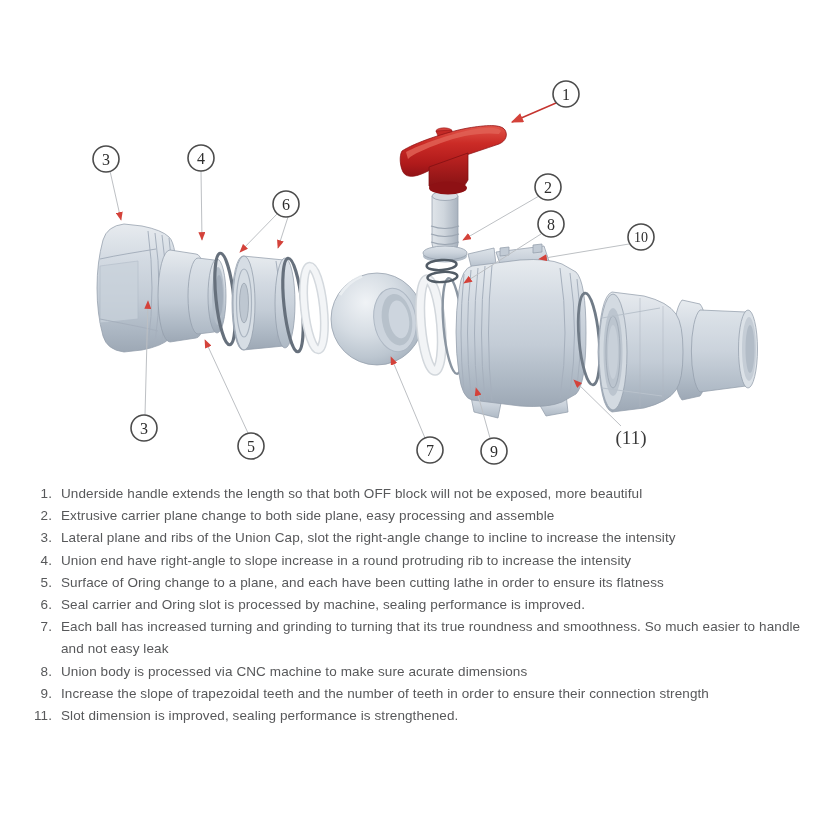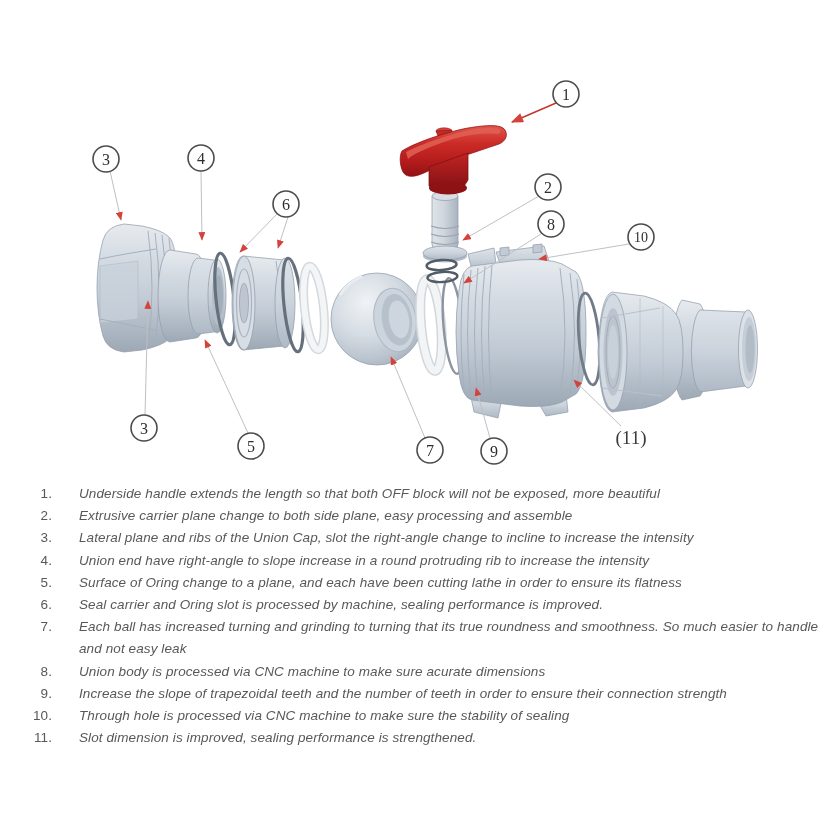--- a/index.html
+++ b/index.html
@@ -3,21 +3,21 @@
 <meta charset="utf-8">
 <style>
   html,body{margin:0;padding:0;background:#ffffff;}
   .page{position:relative;width:832px;height:832px;background:#fff;overflow:hidden;
         font-family:"Liberation Sans",sans-serif;}
   .diagram{position:absolute;left:0;top:0;width:832px;height:480px;}
   .features{position:absolute;left:22px;top:483px;right:10px;}
   .feature-row{display:flex;align-items:flex-start;line-height:22.2px;
                font-size:13.5px;letter-spacing:.1px;color:#57585a;}
   .feature-num{flex:0 0 30px;width:30px;text-align:right;white-space:nowrap;}
-  .feature-txt{flex:1;margin-left:27px;font-style:italic;}
+  .feature-txt{flex:1;margin-left:9px;}
   .co-num{font-family:"Liberation Serif",serif;font-size:16px;fill:#2e2e2e;}
   .co-num10{font-family:"Liberation Serif",serif;font-size:14px;fill:#2e2e2e;}
   .co-11{font-family:"Liberation Serif",serif;font-size:19px;fill:#3a3a3a;}
   .lead{stroke:#bdc0c4;stroke-width:1;fill:none;}
   .lead-red{stroke:#c5342f;stroke-width:1.4;fill:none;}
   .outl{stroke:#939dab;stroke-width:.75;}
   .thread{stroke:#a6b0bd;stroke-width:1;fill:none;}
 </style>
 </head>
 <body>
@@ -288,22 +288,18 @@
     </div>
     <div class="feature-row">
       <span class="feature-num">8.</span>
       <span class="feature-txt">Union body is processed via CNC machine to make sure acurate dimensions</span>
     </div>
     <div class="feature-row">
       <span class="feature-num">9.</span>
       <span class="feature-txt">Increase the slope of trapezoidal teeth and the number of teeth in order to ensure their connection strength</span>
     </div>
     <div class="feature-row">
-      <span class="feature-num">10.</span>
-      <span class="feature-txt">Through hole is processed via CNC machine to make sure the stability of sealing</span>
-    </div>
-    <div class="feature-row">
       <span class="feature-num">11.</span>
       <span class="feature-txt">Slot dimension is improved, sealing performance is strengthened.</span>
     </div>
   </div>
 
 </div>
 
 </body></html>

